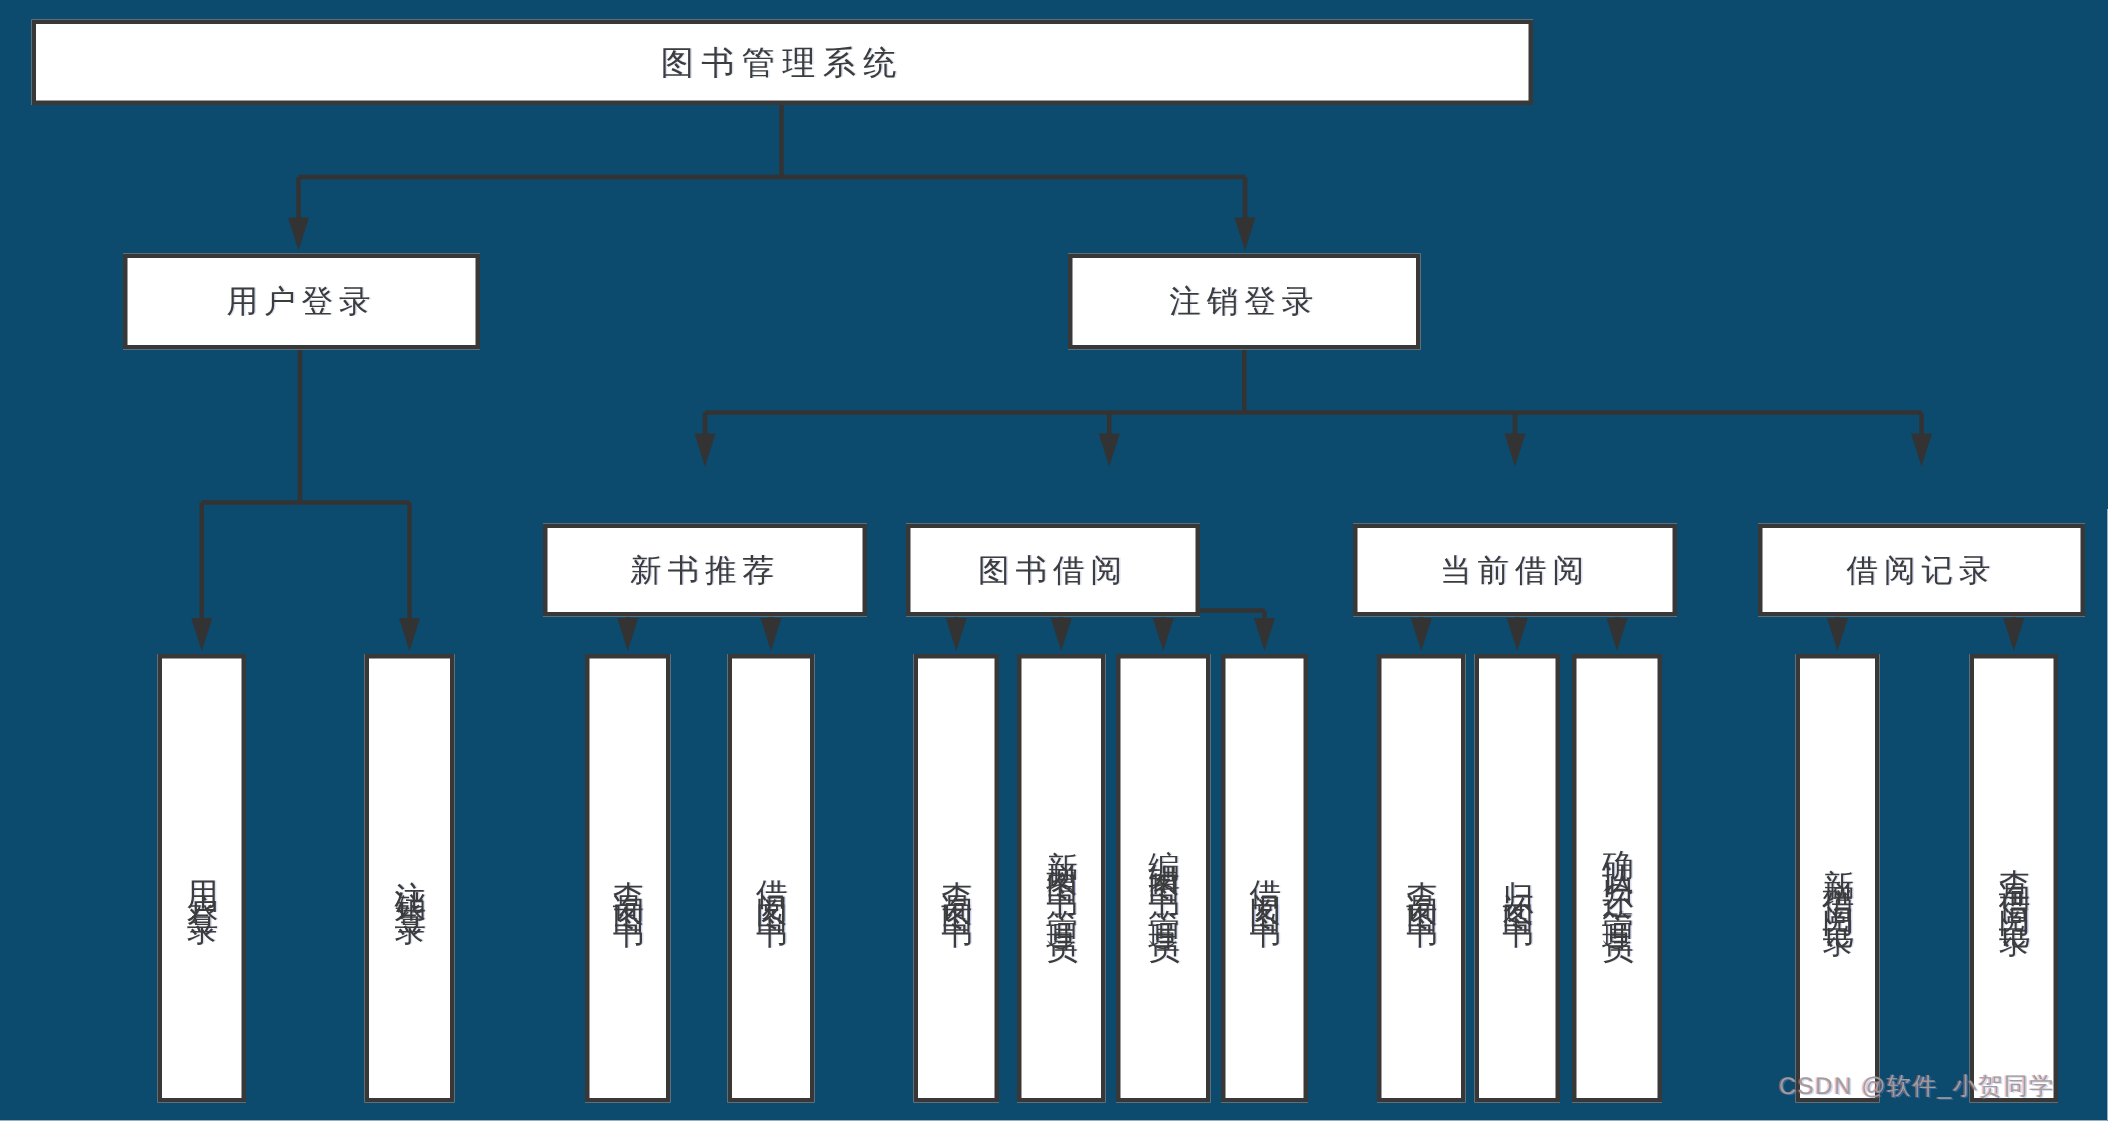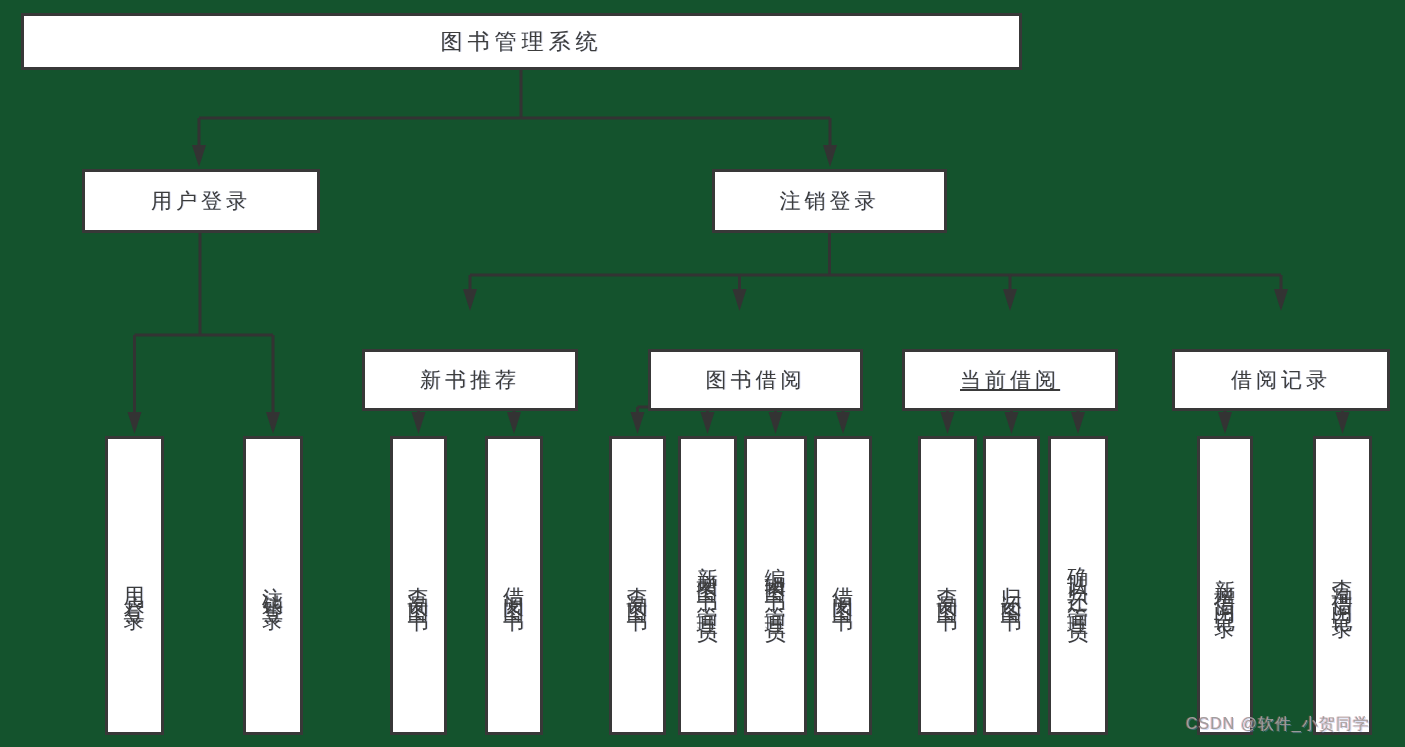--- a/index.html
+++ b/index.html
@@ -1,19 +1,19 @@
 <!DOCTYPE html>
 <html><head>
 <meta charset="utf-8">
 <style>
   html,body{margin:0;padding:0;background:#fff;}
   .stage{
     position:relative;
     width:1405px;height:747px;
-    background:#14532d;
+    background:#0c4a6e;
     font-family:"Liberation Sans","DejaVu Sans",sans-serif;
     color:#3a3a3a;
     overflow:hidden;
   }
   .connectors{position:absolute;left:0;top:0;z-index:1;}
   .node{
     position:absolute;
     background:#fff;
     border:3px solid #383838;
     box-sizing:border-box;
@@ -128,24 +128,24 @@
   <div class="node lvl2" style="left:82px;width:238px;">
     <span class="lbl">用户登录</span>
   </div>
   <div class="node lvl2" style="left:712px;width:235px;">
     <span class="lbl">注销登录</span>
   </div>
 
   <div class="node lvl3" style="left:362px;width:216px;">
     <span class="lbl">新书推荐</span>
   </div>
-  <div class="node lvl3" style="left:648px;width:215px;">
+  <div class="node lvl3" style="left:604px;width:196px;">
     <span class="lbl">图书借阅</span>
   </div>
-  <div class="node lvl3" style="left:902px;width:216px;text-decoration:underline;">
+  <div class="node lvl3" style="left:902px;width:216px;">
     <span class="lbl">当前借阅</span>
   </div>
   <div class="node lvl3" style="left:1172px;width:218px;">
     <span class="lbl">借阅记录</span>
   </div>
 
   <div class="node leaf" style="left:105px;width:59px;">
     <span class="lbl">用户登录</span>
   </div>
   <div class="node leaf" style="left:243px;width:60px;">

